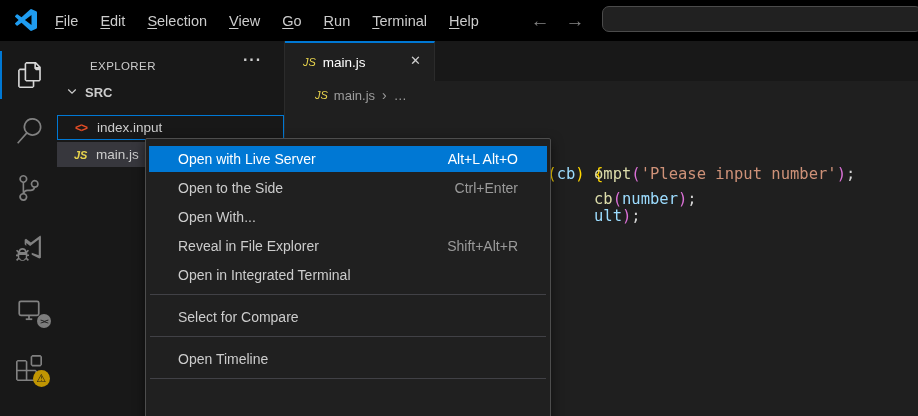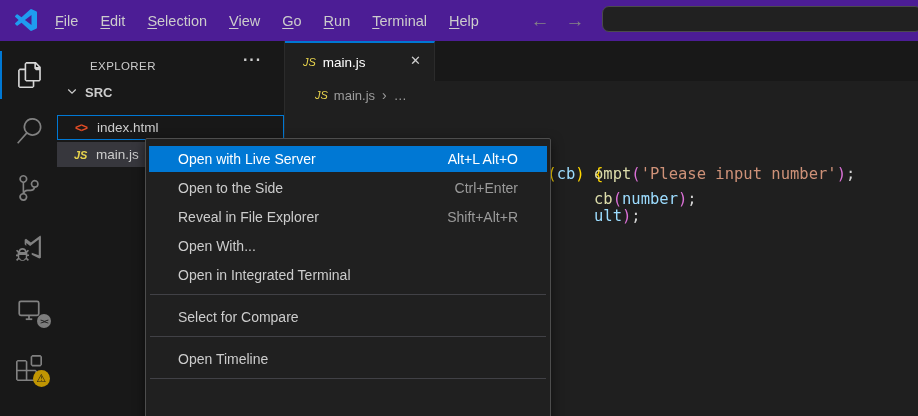--- a/index.html
+++ b/index.html
@@ -6,21 +6,21 @@
   body{
     width:918px;height:416px;overflow:hidden;position:relative;
     background:#1f1f1f;
     font-family:"Liberation Sans","DejaVu Sans",sans-serif;
     -webkit-font-smoothing:antialiased;
     user-select:none;
   }
   
   .titlebar{
     position:absolute;left:0;top:0;width:918px;height:41px;
-    background:#4c1d95;border-bottom:1px solid #262626;
+    background:#000000;border-bottom:1px solid #262626;
     display:flex;align-items:center;color:#cccccc;
   }
   .vscode-logo{position:absolute;left:15px;top:9px;width:22px;height:22px;}
   .menubar{position:absolute;left:44px;top:0;height:41px;display:flex;align-items:center;}
   .menu-item{
     display:inline-block;padding:4px 9px;margin:0 2px;font-size:14.5px;color:#cccccc;
     border-radius:5px;cursor:default;white-space:nowrap;
   }
   .menu-item::first-letter{text-decoration:underline;text-underline-offset:2px;}
   .nav-arrow{
@@ -178,21 +178,21 @@
   <div class="sb-section">
     <span class="sb-chevron">
       <svg width="12" height="12" viewBox="0 0 16 16">
           <path d="M3 6l5 5 5-5" fill="none" stroke="#cccccc" stroke-width="1.6"></path>
         </svg>
     </span>
     <span>SRC</span>
   </div>
   <div class="file-row row-index">
     <span class="ficon html-glyph">&lt;&gt;</span>
-    <span>index.html</span>
+    <span>index.input</span>
   </div>
   <div class="file-row row-main">
     <span class="ficon js-glyph">JS</span>
     <span>main.js</span>
   </div>
 </div>
 
 <div class="editor">
   <div class="tabbar">
     <div class="tab">
@@ -226,28 +226,28 @@
 <div class="context-menu">
   <div class="ctx-item hl">
     <span class="lbl">Open with Live Server</span>
     <span class="sc">Alt+L Alt+O</span>
   </div>
   <div class="ctx-item">
     <span class="lbl">Open to the Side</span>
     <span class="sc">Ctrl+Enter</span>
   </div>
   <div class="ctx-item">
+    <span class="lbl">Open With...</span>
+    <span class="sc"></span>
+  </div>
+  <div class="ctx-item">
     <span class="lbl">Reveal in File Explorer</span>
     <span class="sc">Shift+Alt+R</span>
   </div>
   <div class="ctx-item">
-    <span class="lbl">Open With...</span>
-    <span class="sc"></span>
-  </div>
-  <div class="ctx-item">
     <span class="lbl">Open in Integrated Terminal</span>
     <span class="sc"></span>
   </div>
   <div class="ctx-sep"></div>
   <div class="ctx-item">
     <span class="lbl">Select for Compare</span>
     <span class="sc"></span>
   </div>
   <div class="ctx-sep"></div>
   <div class="ctx-item">

